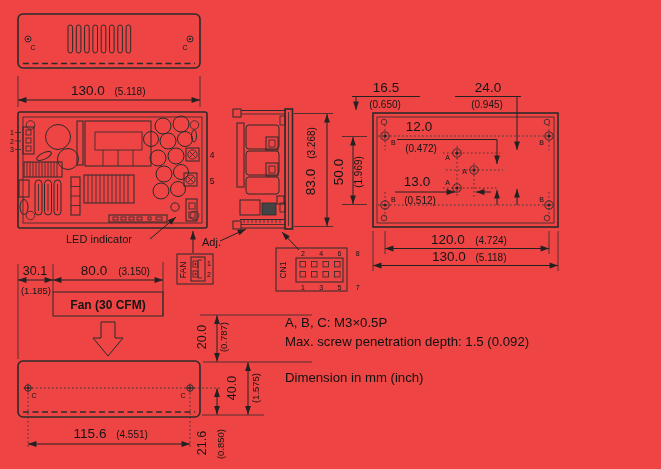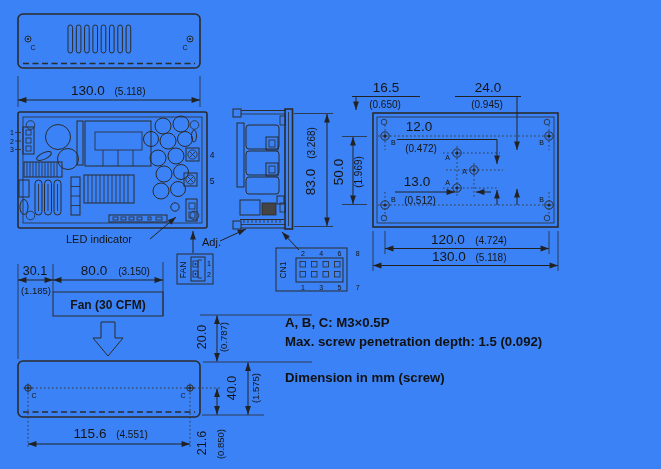--- a/index.html
+++ b/index.html
@@ -1,30 +1,30 @@
 <!DOCTYPE html>
 <html><head>
 <meta charset="utf-8">
 <style>
   html,body{margin:0;padding:0;background:#fff;}
-  #stage{position:relative;width:661px;height:469px;background:#3b82f6;overflow:hidden;
+  #stage{position:relative;width:661px;height:469px;background:#ef4444;overflow:hidden;
          font-family:"Liberation Sans",sans-serif;}
   svg text{fill:#151515;font-family:"Liberation Sans",sans-serif;}
   .ln{stroke:#2b2b2b;stroke-width:1;fill:none;}
   .ln2{stroke:#2b2b2b;stroke-width:1.6;fill:none;}
   .thin{stroke:#2b2b2b;stroke-width:0.8;fill:none;}
   .dim{stroke:#222;stroke-width:1;fill:none;}
   .dot{stroke:#333;stroke-width:0.9;fill:none;stroke-dasharray:1.6 2.4;}
   .dash{stroke:#2b2b2b;stroke-width:1.3;fill:none;stroke-dasharray:6 3.5;}
   .t14{font-size:13.5px;} .t13{font-size:12.5px;} .t12{font-size:12px;}
   .t11{font-size:11px;} .t10{font-size:10px;} .t9{font-size:9.5px;}
   .t8{font-size:8.5px;} .t7{font-size:7px;}
   .mid{text-anchor:middle;} .end{text-anchor:end;} .tb{font-weight:bold;}
   #notes{position:absolute;left:285px;top:314px;width:372px;color:#111;
-         font-size:13.2px;line-height:18.5px;font-weight:bold;}
+         font-size:13.2px;line-height:18.5px;}
   #notes .gap{height:18px;}
 </style>
 </head>
 <body>
 
 <div id="stage">
 <svg width="661" height="469" viewBox="0 0 661 469">
   <defs>
     <marker id="arw" viewBox="0 0 10 8" markerWidth="9.5" markerHeight="7.5" refX="9.4" refY="4" orient="auto-start-reverse" markerUnits="userSpaceOnUse">
       <path d="M0.4,0.9 L9.4,4 L0.4,7.1 Z" fill="#222"></path>
@@ -427,15 +427,15 @@
     <text class="t13 mid" x="206" y="443" transform="rotate(-90 206 443)">21.6</text>
     <text class="t9 mid" x="224" y="444" transform="rotate(-90 224 444)">(0.850)</text>
   </g>
 </svg>
 
 
 <div id="notes">
   <div>A, B, C: M3×0.5P</div>
   <div>Max. screw penetration depth: 1.5 (0.092)</div>
   <div class="gap"></div>
-  <div>Dimension in mm (screw)</div>
+  <div>Dimension in mm (inch)</div>
 </div>
 </div>
 
 </body></html>

